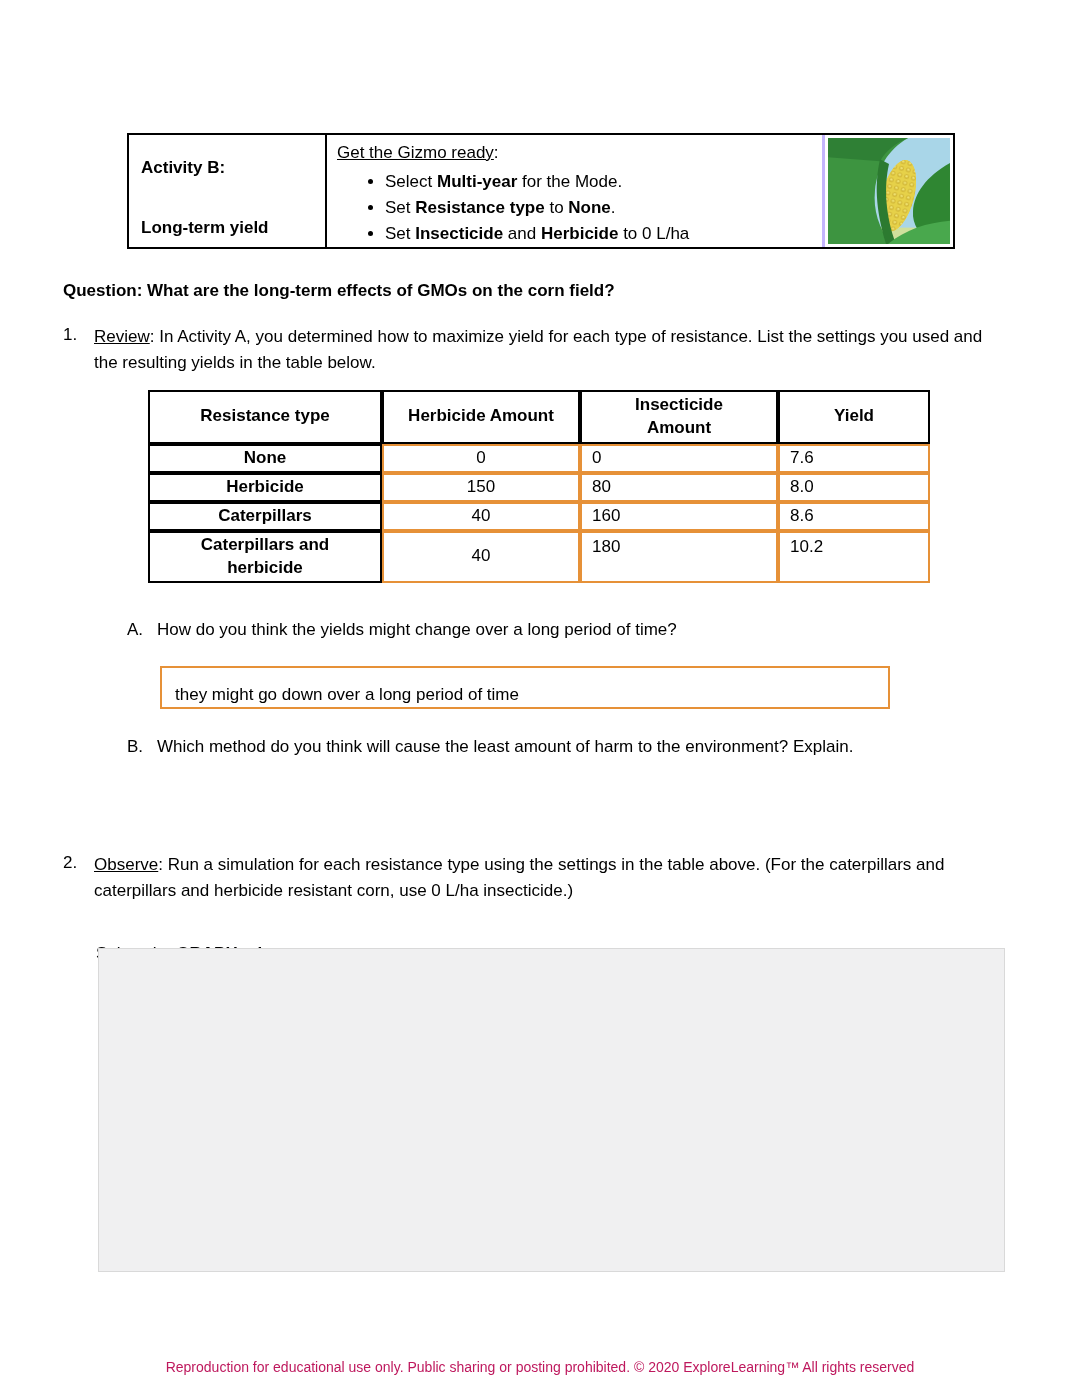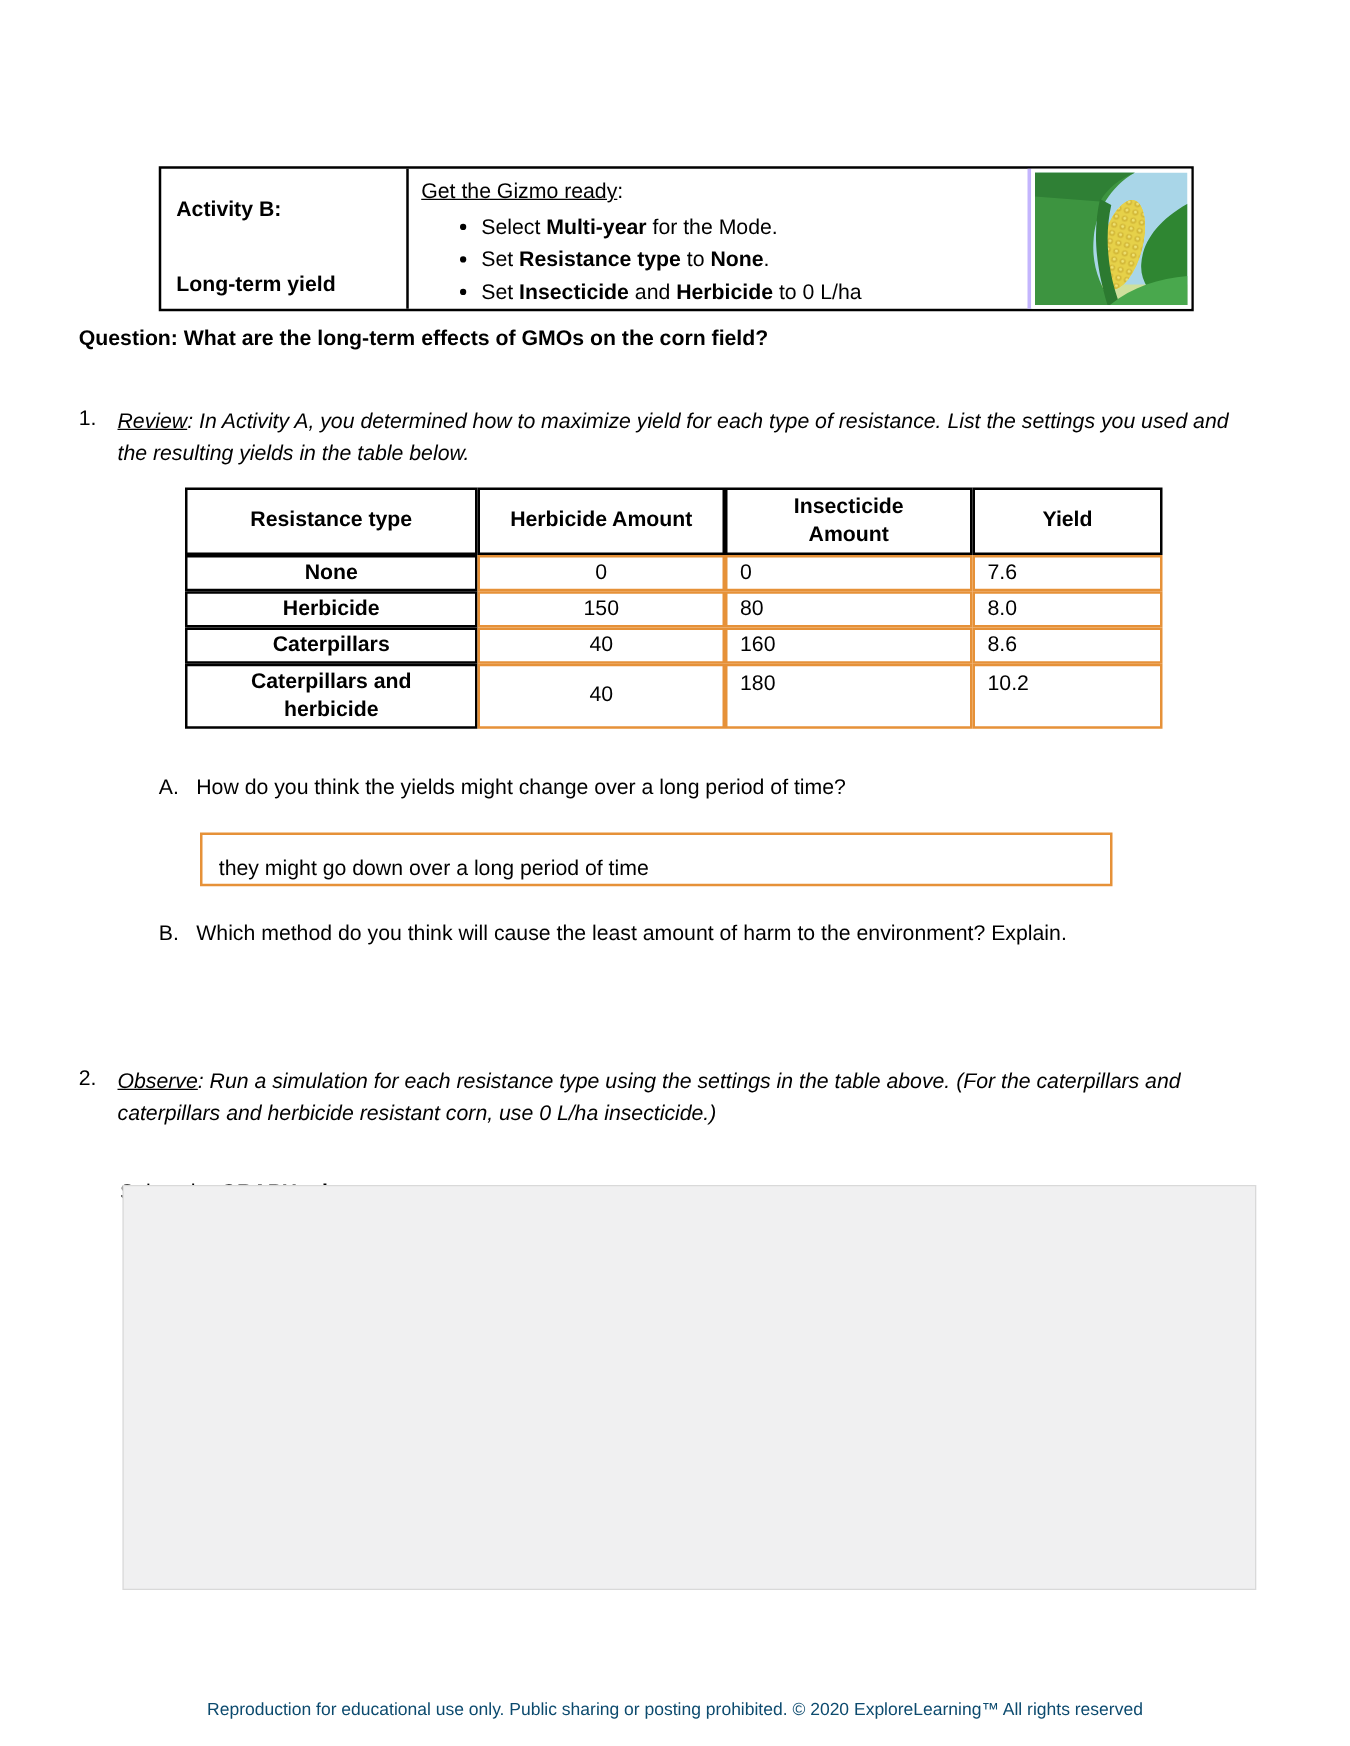--- a/index.html
+++ b/index.html
@@ -21,26 +21,26 @@
   .gh-left { width:198px; border-right:2px solid #000; padding:22px 12px 10px 12px; font-weight:bold; }
   .gh-left .line2 { margin-top:37px; }
   .gh-mid { flex:1; border-right:3px solid #c4b5fd; padding:7px 8px 4px 10px; }
   .gizmo-ready-line { margin-bottom:2px; }
   ul.gizmo-bullets { list-style:disc; margin:6px 0 0 0; padding-left:48px; }
   ul.gizmo-bullets li { margin-bottom:3px; }
   .gh-corn { width:128px; padding:3px; background:#fff; }
   .gh-corn svg { display:block; width:100%; height:100%; }
 
   
-  .question-line { position:absolute; left:63px; top:260px; font-weight:bold; }
+  .question-line { position:absolute; left:63px; top:280px; font-weight:bold; }
   .numbered-item { position:absolute; display:flex; }
   .item-1 { left:63px; top:324px; width:935px; }
   .item-2 { left:63px; top:852px; width:905px; }
   .item-num { width:31px; flex:0 0 31px; }
-  .item-body { flex:1; line-height:1.55;font-style:italic; }
+  .item-body { flex:1; line-height:1.55; }
 
   
   .results-table-wrap { position:absolute; left:148px; top:390px; }
   table.results { border-collapse:separate; border-spacing:0; }
   table.results th, table.results td { font-size:17px; }
   table.results th {
     border:2px solid #000; font-weight:bold; text-align:center;
     vertical-align:middle; white-space:pre-line; height:52px; padding:2px 4px;
   }
   td.rt {
@@ -72,21 +72,21 @@
 
   
   .graph-placeholder {
     position:absolute; left:98px; top:948px; width:907px; height:324px;
     background:#f0f0f1; border:1px solid #d9d9d9;
   }
 
   
   .page-footer {
     position:absolute; left:0; top:1358px; width:100%;
-    text-align:center; color:#0c4a6e; font-size:14px;
+    text-align:center; color:#be185d; font-size:14px;
   }
 </style>
 </head>
 <body>
 
 <div class="page">
 
   <div class="gizmo-header">
     <div class="gh-left">
       <div class="line1">Activity B:</div>

